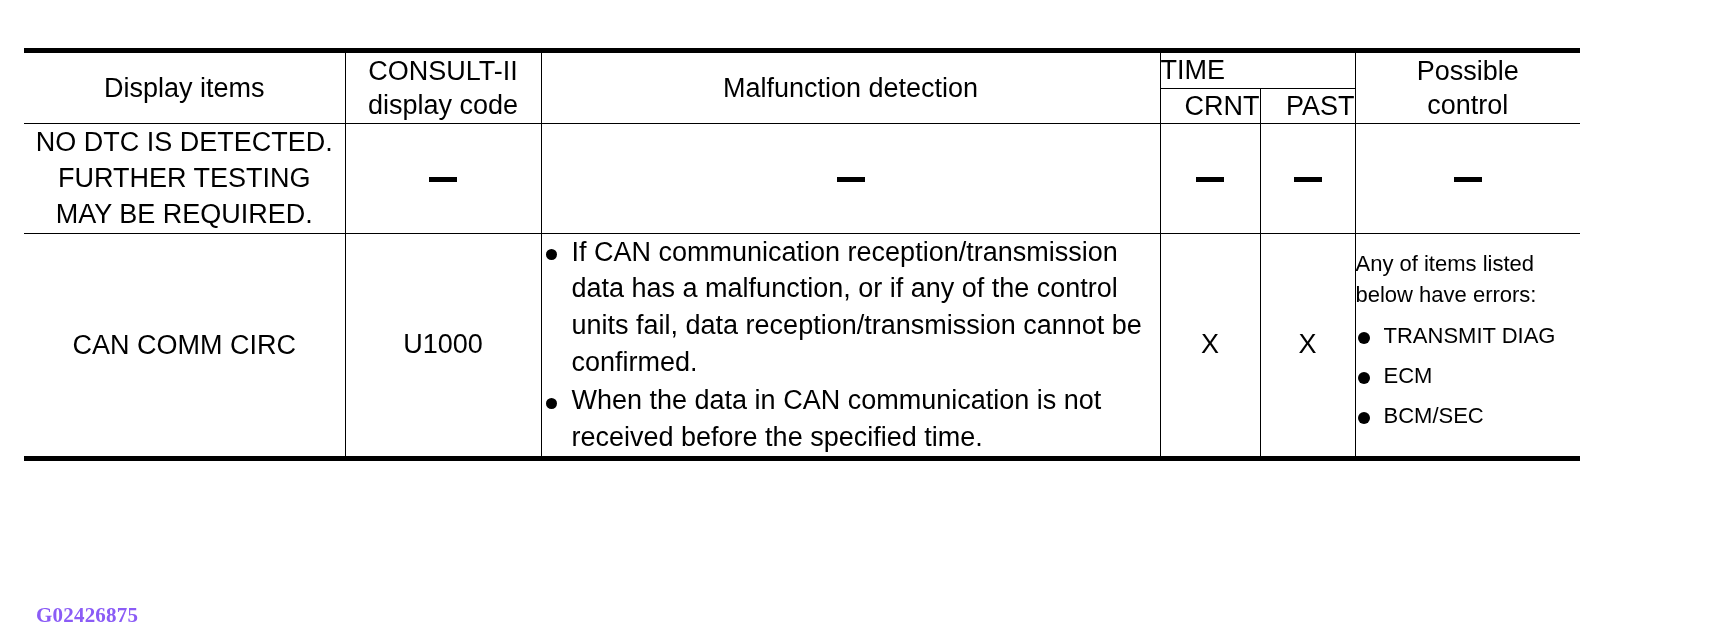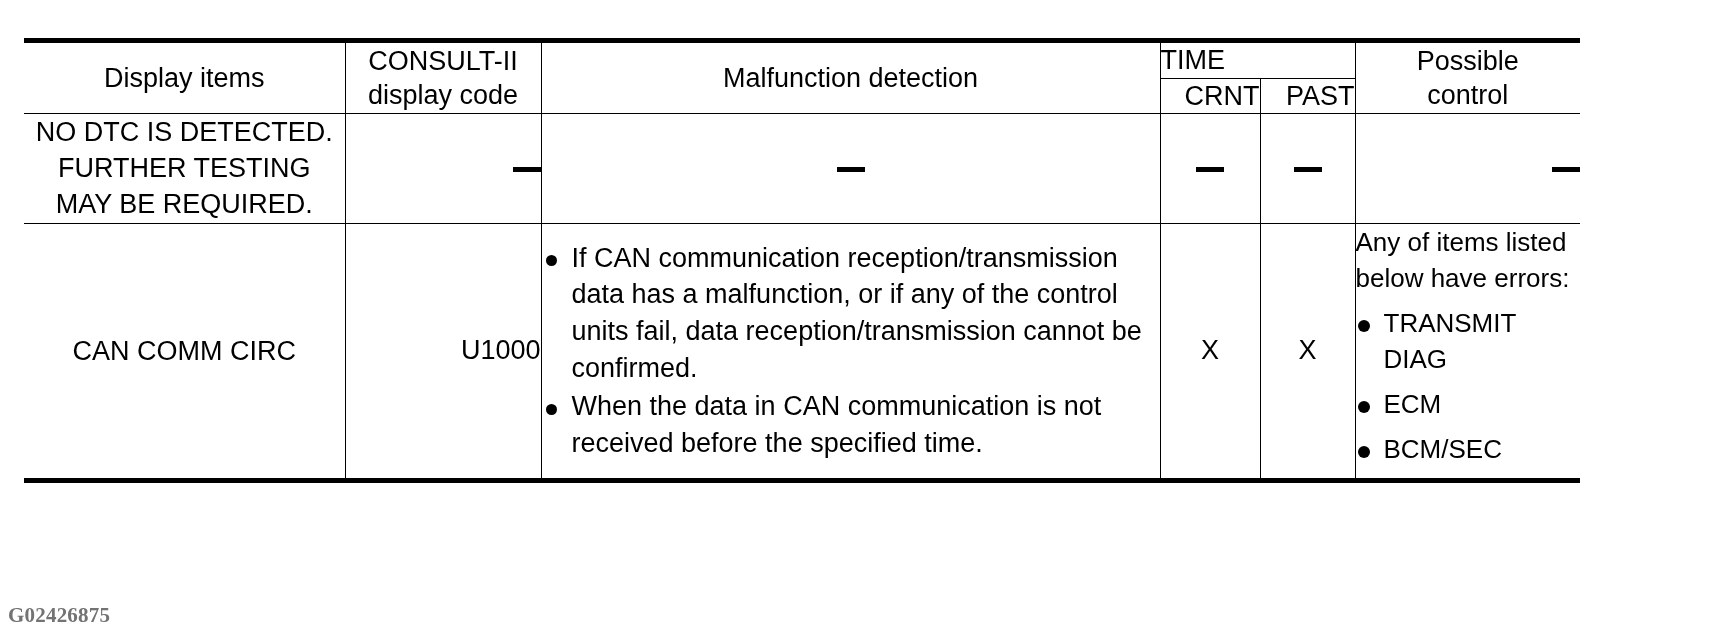--- a/index.html
+++ b/index.html
@@ -18,21 +18,21 @@
     position: relative;
     width: 1734px;
     height: 627px;
     background: #ffffff;
   }
 
   
   .dtc-table {
     position: absolute;
     left: 24px;
-    top: 38px;
+    top: 48px;
     width: 1556px;
     border-collapse: collapse;
     table-layout: fixed;
   }
   .dtc-table td,
   .dtc-table th {
     border: 1.6px solid #000000;
     font-weight: normal;
     padding: 0;
     vertical-align: middle;
@@ -73,39 +73,39 @@
 
   
   .cell-display {
     font-size: 27px;
     line-height: 1.34;
     padding: 14px 0 14px 12px;
     text-align: center;
   }
   .cell-code {
     font-size: 27px;
-    text-align: right;
+    text-align: center;
     padding: 10px 4px;
   }
   .cell-detect {
     font-size: 27px;
     padding: 14px 14px 14px 20px;
     text-align: left;
   }
   .cell-detect.center {
     text-align: center;
     padding: 10px 4px;
   }
   .cell-time {
     font-size: 27px;
     text-align: center;
     padding: 10px 4px;
   }
   .cell-cause {
-    font-size: 26px;
+    font-size: 22px;
     line-height: 1.40;
     padding: 16px 8px 16px 18px;
     text-align: left;
     vertical-align: top;
   }
 
   
   .dash {
     display: inline-block;
     width: 28px;
@@ -148,27 +148,27 @@
     height: 12px;
   }
   .cause-lead {
     margin: 0 0 10px 0;
     line-height: 1.40;
   }
 
   
   .fig-caption {
     position: absolute;
-    left: 8px;
+    left: 36px;
     top: 603px;
     font-family: "Liberation Serif", serif;
     font-weight: bold;
     font-size: 21px;
     letter-spacing: 0.2px;
-    color: #737373;
+    color: #8b5cf6;
     white-space: nowrap;
   }
 </style>
 </head>
 <body>
 
 <div class="page">
 
   <table class="dtc-table">
     <colgroup>

